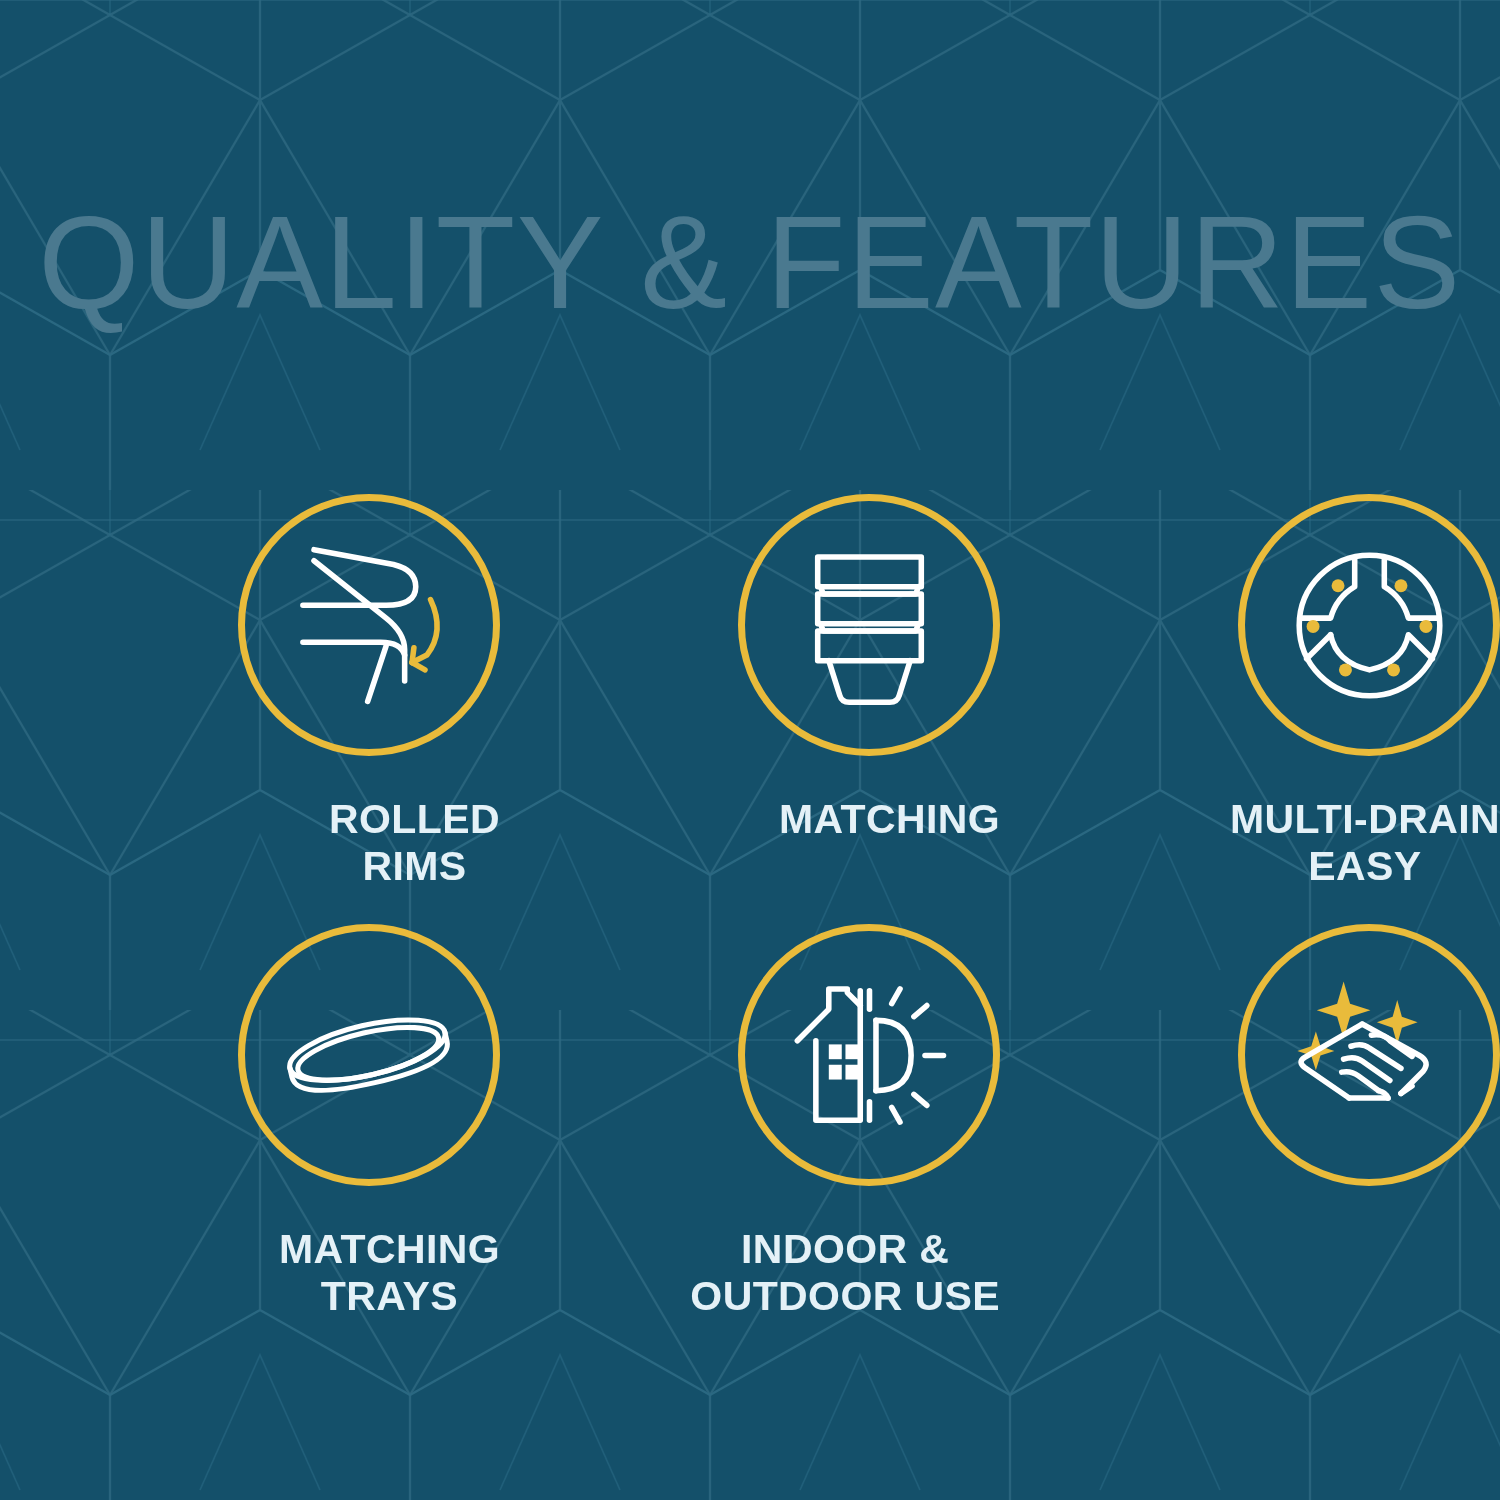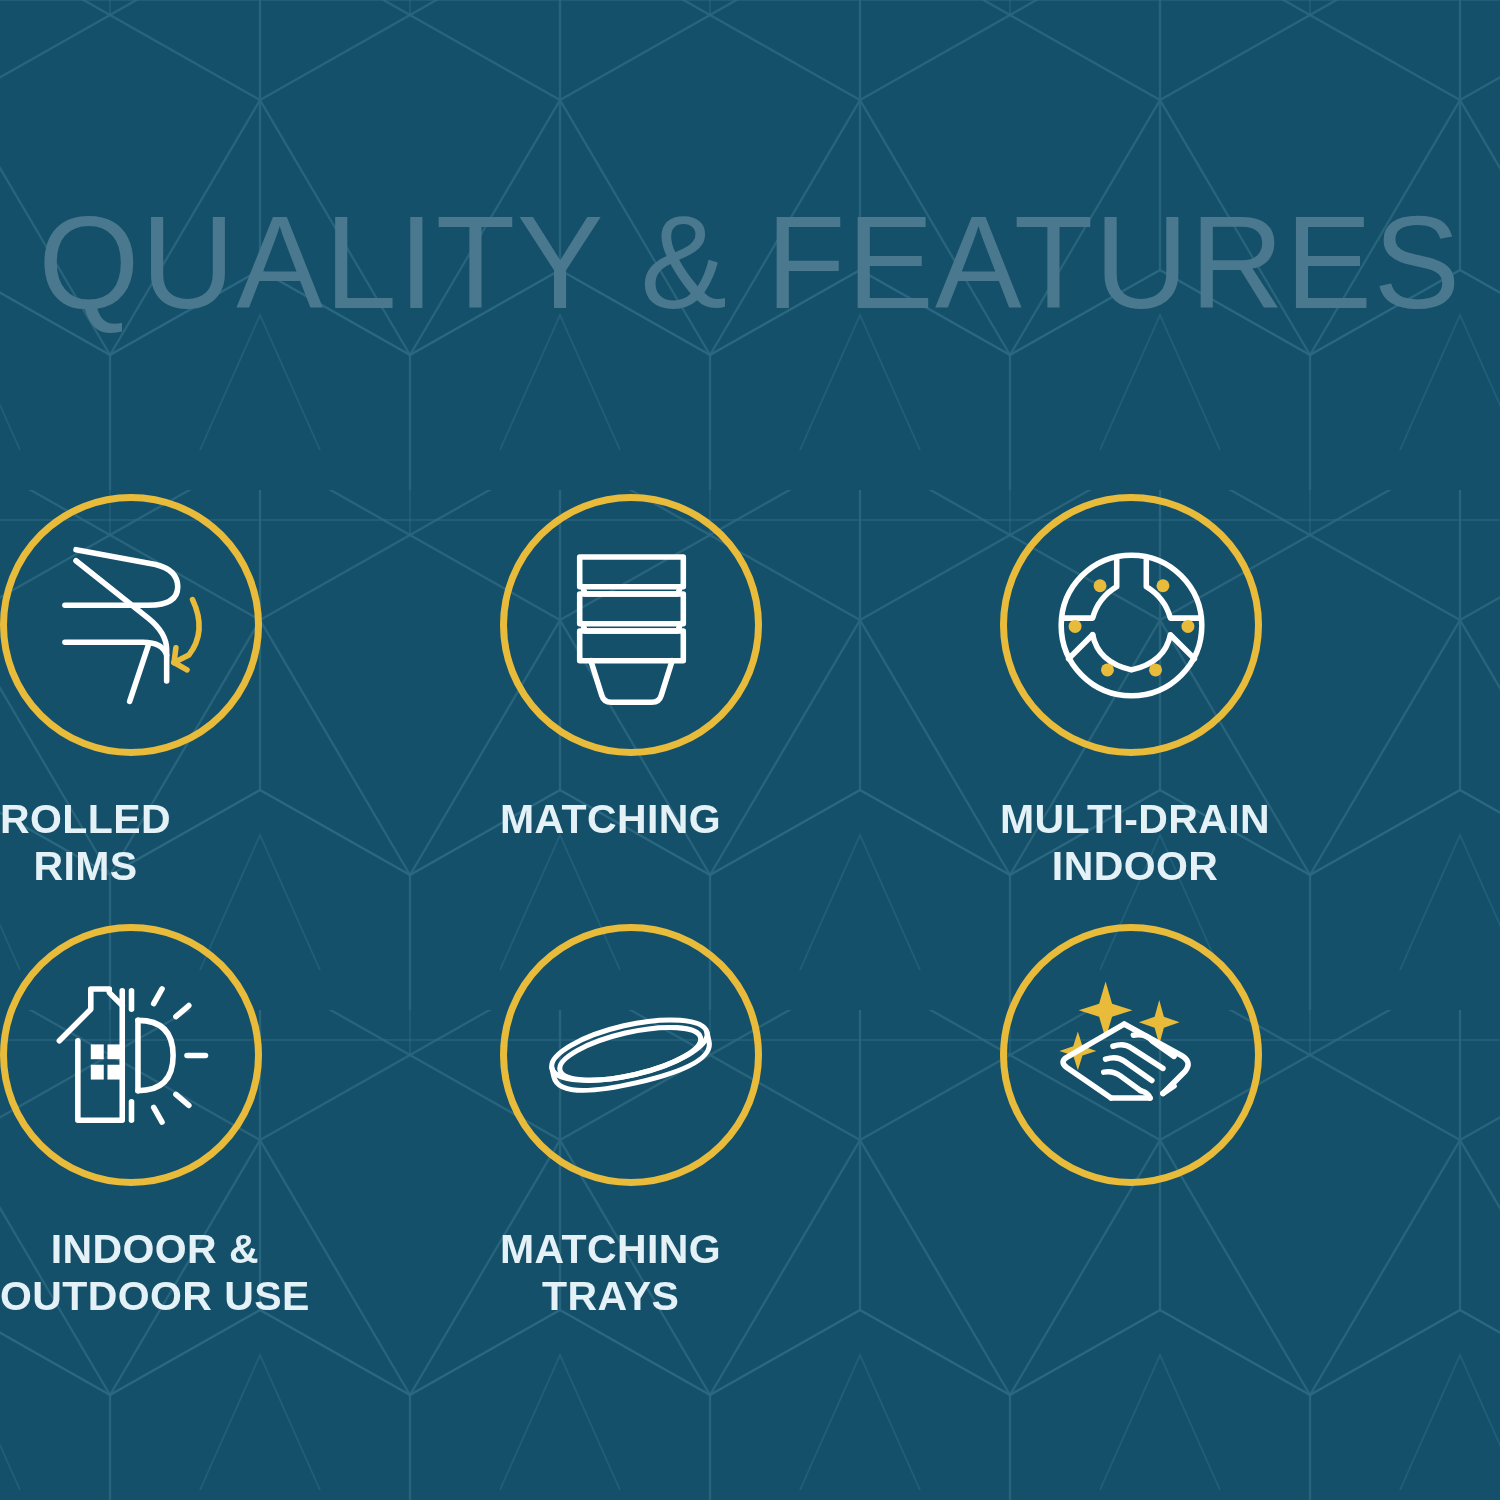--- a/index.html
+++ b/index.html
@@ -45,21 +45,21 @@
     width: 1500px;
     height: 860px;
     display: grid;
     grid-template-columns: repeat(3, 1fr);
     grid-template-rows: repeat(2, 430px);
   }
   .feature {
     position: relative;
     display: flex;
     flex-direction: column;
-    align-items: flex-start;
+    align-items: flex-end;
   }
   .icon-ring {
     position: relative;
     width: 262px;
     height: 262px;
     border-radius: 50%;
     border: 7px solid #e9bb3b;
     box-sizing: border-box;
     margin-top: 24px;
     display: flex;
@@ -171,21 +171,35 @@
           <path class="ln" d="M58 110 L32 136"></path>
           <circle class="dot-y" cx="66" cy="57" r="7"></circle>
           <circle class="dot-y" cx="134" cy="57" r="7"></circle>
           <circle class="dot-y" cx="39" cy="101" r="7"></circle>
           <circle class="dot-y" cx="161" cy="101" r="7"></circle>
           <circle class="dot-y" cx="74" cy="148" r="7"></circle>
           <circle class="dot-y" cx="126" cy="148" r="7"></circle>
         </svg>
       </div>
       <div class="feature-label">MULTI-DRAIN
-INDOOR</div>
+EASY</div>
+    </div>
+
+    <div class="feature">
+      <div class="icon-ring">
+        <svg viewBox="0 0 200 200">
+          <g transform="rotate(-13 100 104)">
+            <ellipse class="ln-thin" cx="100" cy="94" rx="86" ry="27"></ellipse>
+            <ellipse class="ln-thin" cx="100" cy="98" rx="78" ry="23"></ellipse>
+            <path class="ln-thin" d="M14 94 L14 104 Q14 130 100 130 Q186 130 186 104 L186 94"></path>
+          </g>
+        </svg>
+      </div>
+      <div class="feature-label">MATCHING
+TRAYS</div>
     </div>
 
     <div class="feature">
       <div class="icon-ring">
         <svg viewBox="0 0 200 200">
           <path class="ln" d="M22 84 L56 50 L56 28 L76 28 L76 32 L90 46"></path>
           <path class="ln" d="M90 30 L90 170 L42 170 L42 84"></path>
           <rect class="fill-w" x="56" y="88" width="14" height="16"></rect>
           <rect class="fill-w" x="74" y="88" width="14" height="16"></rect>
           <rect class="fill-w" x="56" y="110" width="14" height="16"></rect>
@@ -201,34 +215,20 @@
           <path class="ln" d="M124 156 L133 172"></path>
         </svg>
       </div>
       <div class="feature-label">INDOOR &amp;
 OUTDOOR USE</div>
     </div>
 
     <div class="feature">
       <div class="icon-ring">
         <svg viewBox="0 0 200 200">
-          <g transform="rotate(-13 100 104)">
-            <ellipse class="ln-thin" cx="100" cy="94" rx="86" ry="27"></ellipse>
-            <ellipse class="ln-thin" cx="100" cy="98" rx="78" ry="23"></ellipse>
-            <path class="ln-thin" d="M14 94 L14 104 Q14 130 100 130 Q186 130 186 104 L186 94"></path>
-          </g>
-        </svg>
-      </div>
-      <div class="feature-label">MATCHING
-TRAYS</div>
-    </div>
-
-    <div class="feature">
-      <div class="icon-ring">
-        <svg viewBox="0 0 200 200">
           <path class="fill-y" d="M72 20 L79 44 L101 51 L79 58 L72 82 L65 58 L43 51 L65 44 Z"></path>
           <path class="fill-y" d="M130 40 L135 58 L152 64 L135 70 L130 88 L125 70 L108 64 L125 58 Z"></path>
           <path class="fill-y" d="M42 74 L47 90 L62 95 L47 100 L42 116 L37 100 L22 95 L37 90 Z"></path>
           <path class="ln" d="M92 66 L154 100 Q166 107 158 117 L134 141"></path>
           <path class="ln" d="M92 66 L30 102 Q22 107 30 113 L78 146"></path>
           <path class="ln" d="M134 141 L146 133"></path>
           <path class="ln" d="M102 78 Q116 76 122 84 L146 101"></path>
           <path class="ln" d="M80 90 Q92 86 100 92 L134 114"></path>
           <path class="ln" d="M72 104 Q84 100 92 106 L122 127"></path>
           <path class="ln" d="M70 118 Q80 116 88 122 L110 138"></path>

